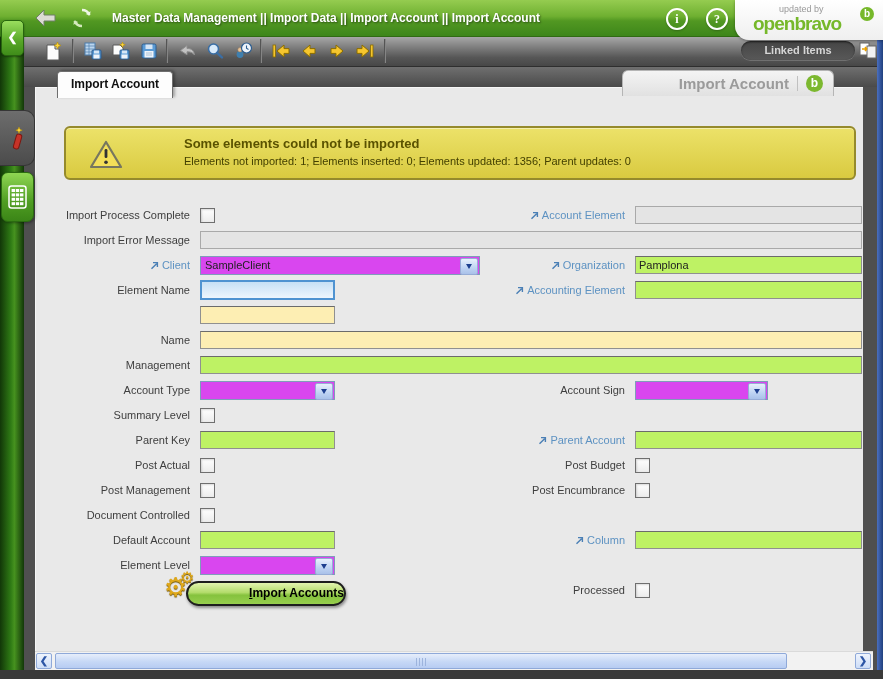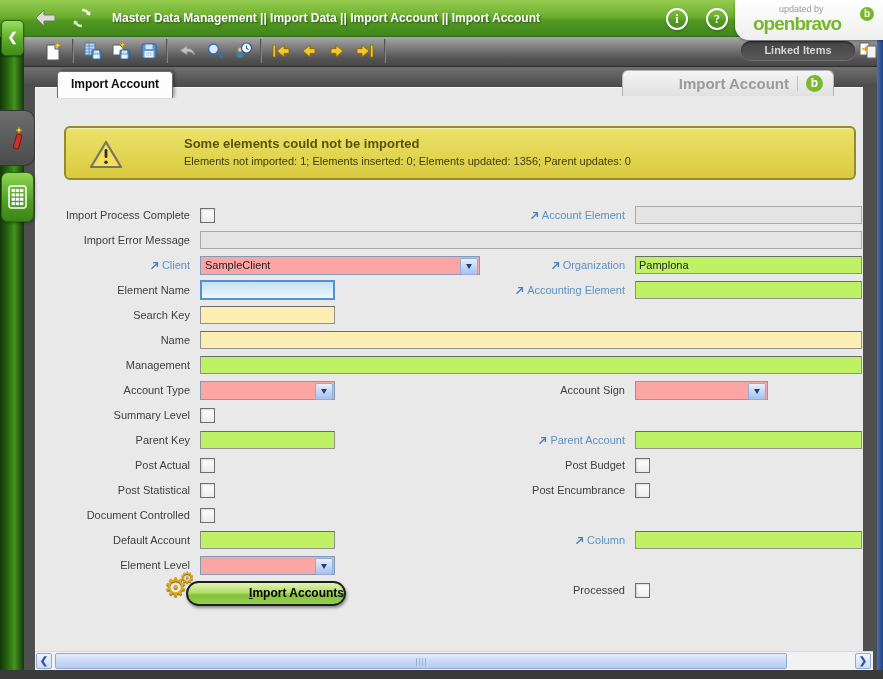--- a/index.html
+++ b/index.html
@@ -67,21 +67,21 @@
   .lnk{margin-right:3px;vertical-align:-1px;}
   .fi{position:absolute;height:18px;box-sizing:border-box;z-index:3;
     border:1px solid #909090;border-top-color:#6b6b6b;background:#bef264;
     font-family:"Liberation Sans",sans-serif;font-size:11px;padding:0 3px;color:#222;}
   .dis{background:#e4e4e4;border-color:#a9a9a9;}
   .req{background:#fdeeb3;}
   .foc{border:2px solid #4f93d1;background:linear-gradient(#c6e0f5,#eef6fd);height:20px;}
   .cb{position:absolute;width:13px;height:13px;z-index:3;cursor:pointer;
     background:linear-gradient(#ffffff,#ececec);border:1px solid #6f6f6f;
     box-shadow:inset 1px 1px 2px rgba(0,0,0,.15);}
-  .combo{position:absolute;height:19px;box-sizing:border-box;border:1px solid #7f9db9;background:#fca5a5;cursor:pointer;z-index:3;}
+  .combo{position:absolute;height:19px;box-sizing:border-box;border:1px solid #7f9db9;background:#d946ef;cursor:pointer;z-index:3;}
   .combo .cv{position:absolute;left:4px;top:2px;font-size:11px;color:#222;}
   .combo .cbt{position:absolute;right:1px;top:1px;width:16px;height:15px;border-radius:2px;
     background:linear-gradient(#e8f0fc,#bed3f3 60%,#a9c1e9);border:1px solid #96acd6;
     display:flex;align-items:center;justify-content:center;}
   .car{width:0;height:0;border-left:3.5px solid transparent;border-right:3.5px solid transparent;border-top:5px solid #1d3f8f;}
 
   
   .pbtn{position:absolute;left:186px;top:581px;width:160px;height:25px;box-sizing:border-box;z-index:4;
     border-radius:13px;border:2px solid #1e1e1e;cursor:pointer;
     background:linear-gradient(#e3f4af,#b3dc6b 45%,#85c23d 58%,#97cf4e);
@@ -293,21 +293,20 @@
       </svg><span>Organization</span></span>
   <input class="fi" style="left: 635px; top: 256px; width: 227px;" value="Pamplona">
 
   <span class="lb lbL" style="top:281px">Element Name</span>
   <input class="fi foc" style="left: 200px; top: 280px; width: 135px;" value="">
   <span class="lb lbR link" style="top:281px"><svg class="lnk" width="9" height="9">
         <path d="M1.5 7.8 L6.6 2.7 M3 1.6 h4.4 V6" stroke="#4a7fb5" stroke-width="1.4" fill="none"></path>
       </svg><span>Accounting Element</span></span>
   <input class="fi" style="left: 635px; top: 281px; width: 227px;" value="">
 
-  <span class="lb lbL" style="top:306px">Search Key</span>
   <input class="fi req" style="left: 200px; top: 306px; width: 135px;" value="">
 
   <span class="lb lbL" style="top:331px">Name</span>
   <input class="fi req" style="left: 200px; top: 331px; width: 662px;" value="">
 
   <span class="lb lbL" style="top:356px">Management</span>
   <input class="fi" style="left: 200px; top: 356px; width: 662px;" value="">
 
   <span class="lb lbL" style="top:381px">Account Type</span>
   <div class="combo" style="left:200px;top:381px;width:135px">
@@ -332,21 +331,21 @@
   <span class="lb lbR link" style="top:431px"><svg class="lnk" width="9" height="9">
         <path d="M1.5 7.8 L6.6 2.7 M3 1.6 h4.4 V6" stroke="#4a7fb5" stroke-width="1.4" fill="none"></path>
       </svg><span>Parent Account</span></span>
   <input class="fi" style="left: 635px; top: 431px; width: 227px;" value="">
 
   <span class="lb lbL" style="top:456px">Post Actual</span>
   <span class="cb" style="left:200px;top:458px"></span>
   <span class="lb lbR" style="top:456px">Post Budget</span>
   <span class="cb" style="left:635px;top:458px"></span>
 
-  <span class="lb lbL" style="top:481px">Post Statistical</span>
+  <span class="lb lbL" style="top:481px">Post Management</span>
   <span class="cb" style="left:200px;top:483px"></span>
   <span class="lb lbR" style="top:481px">Post Encumbrance</span>
   <span class="cb" style="left:635px;top:483px"></span>
 
   <span class="lb lbL" style="top:506px">Document Controlled</span>
   <span class="cb" style="left:200px;top:508px"></span>
 
   <span class="lb lbL" style="top:531px">Default Account</span>
   <input class="fi" style="left: 200px; top: 531px; width: 135px;" value="">
   <span class="lb lbR link" style="top:531px"><svg class="lnk" width="9" height="9">

